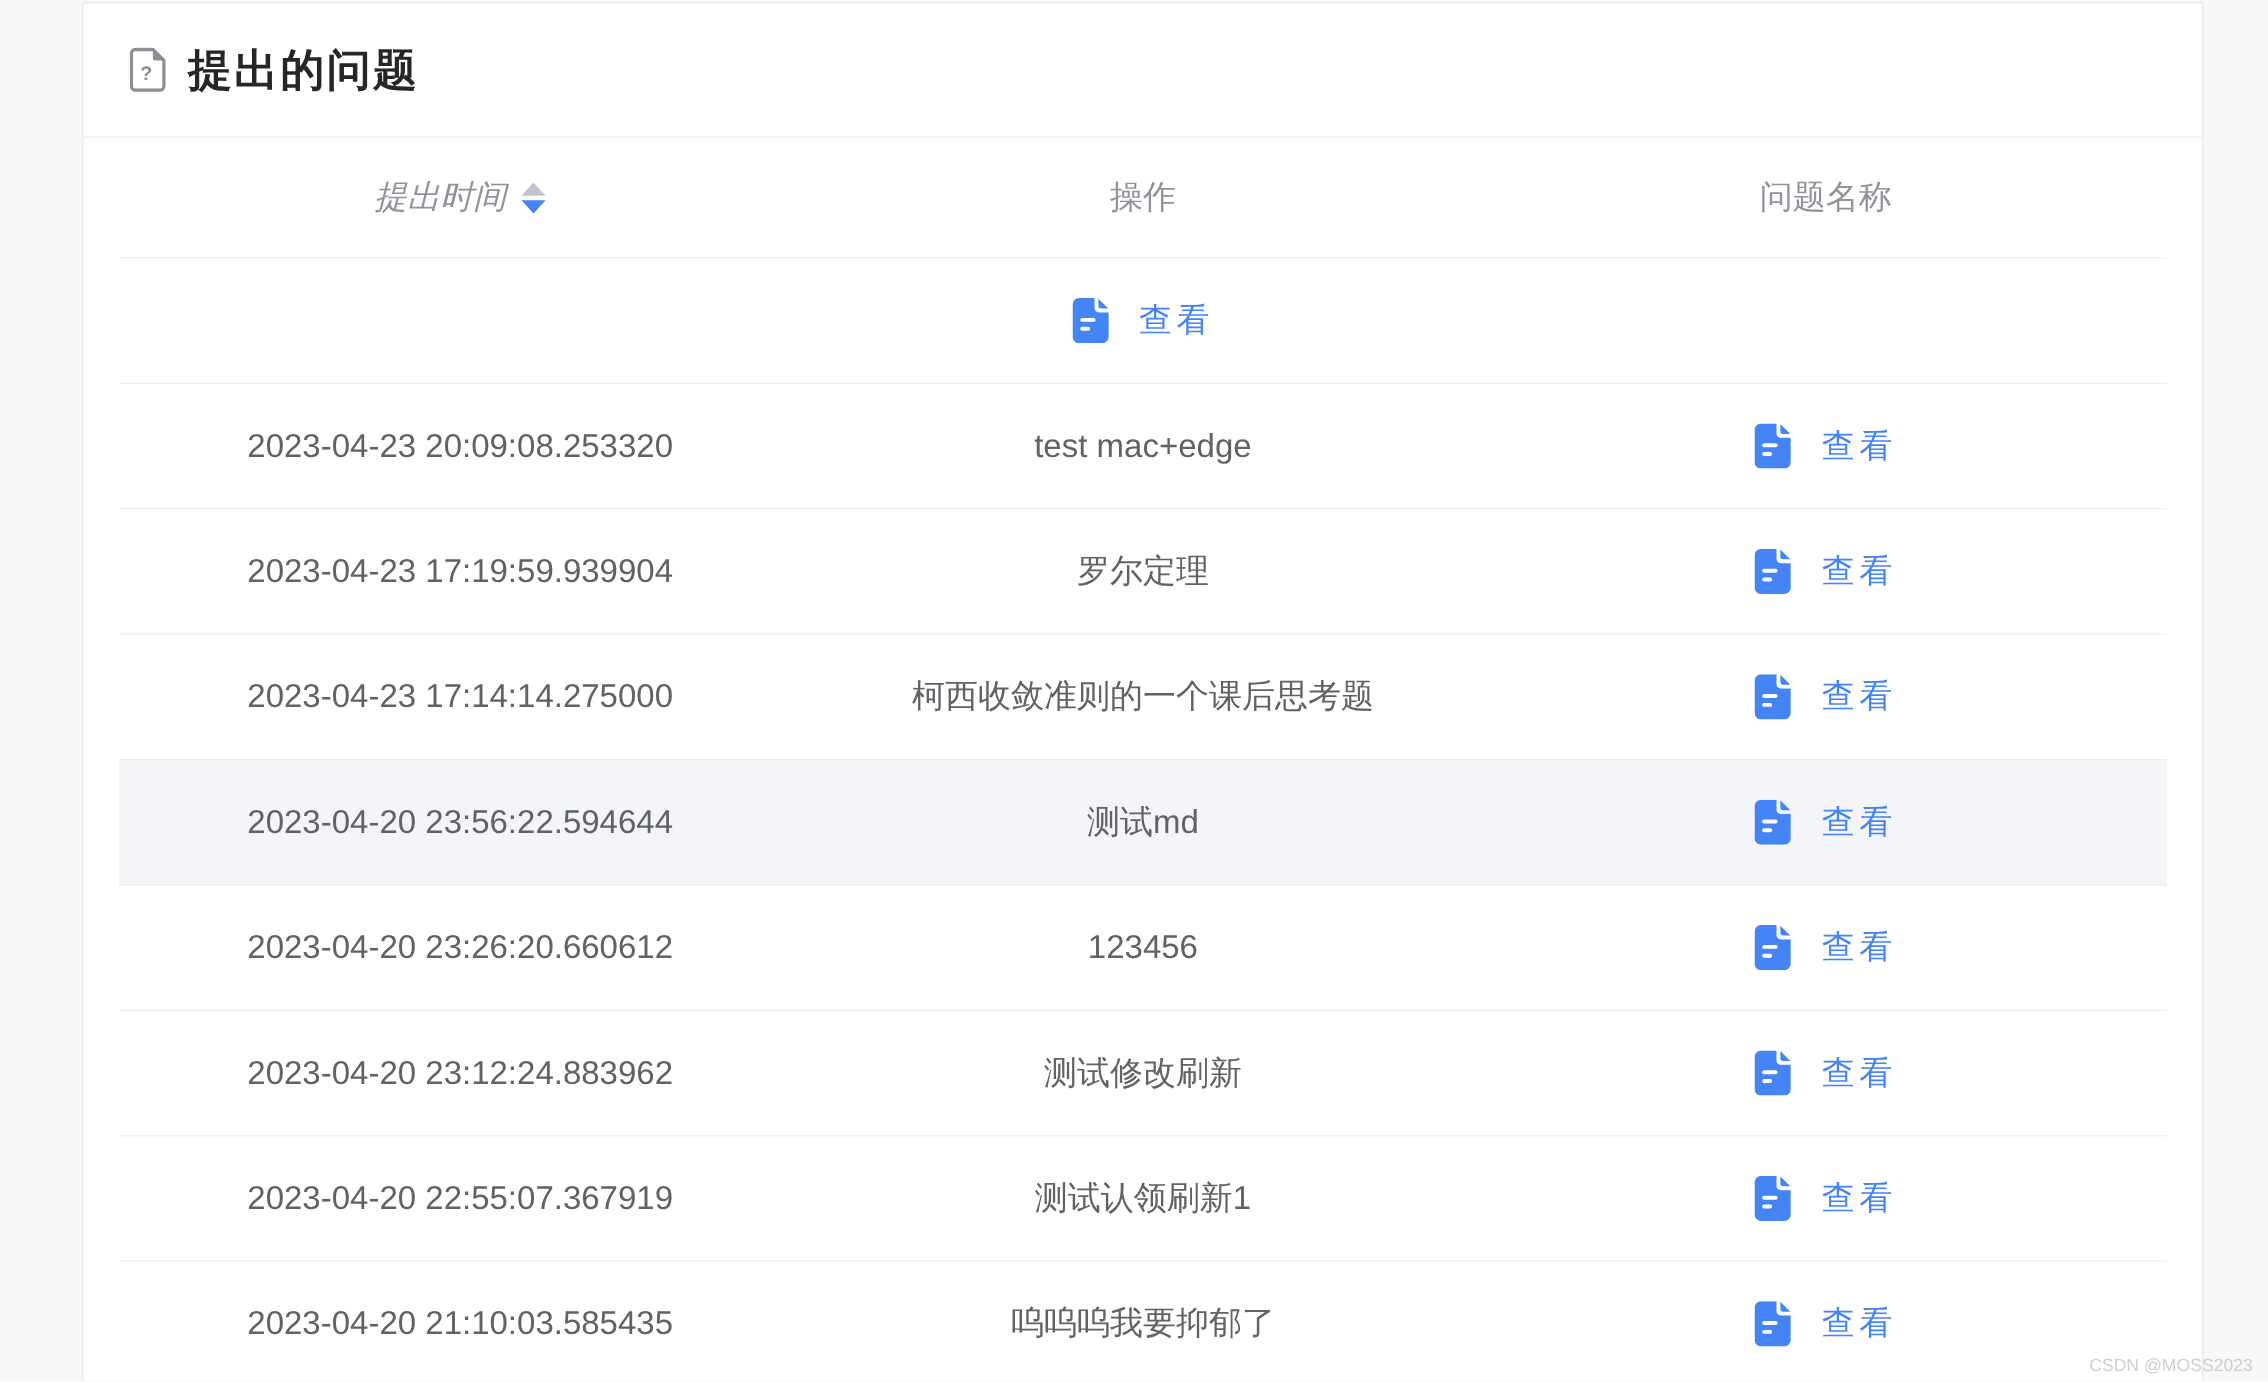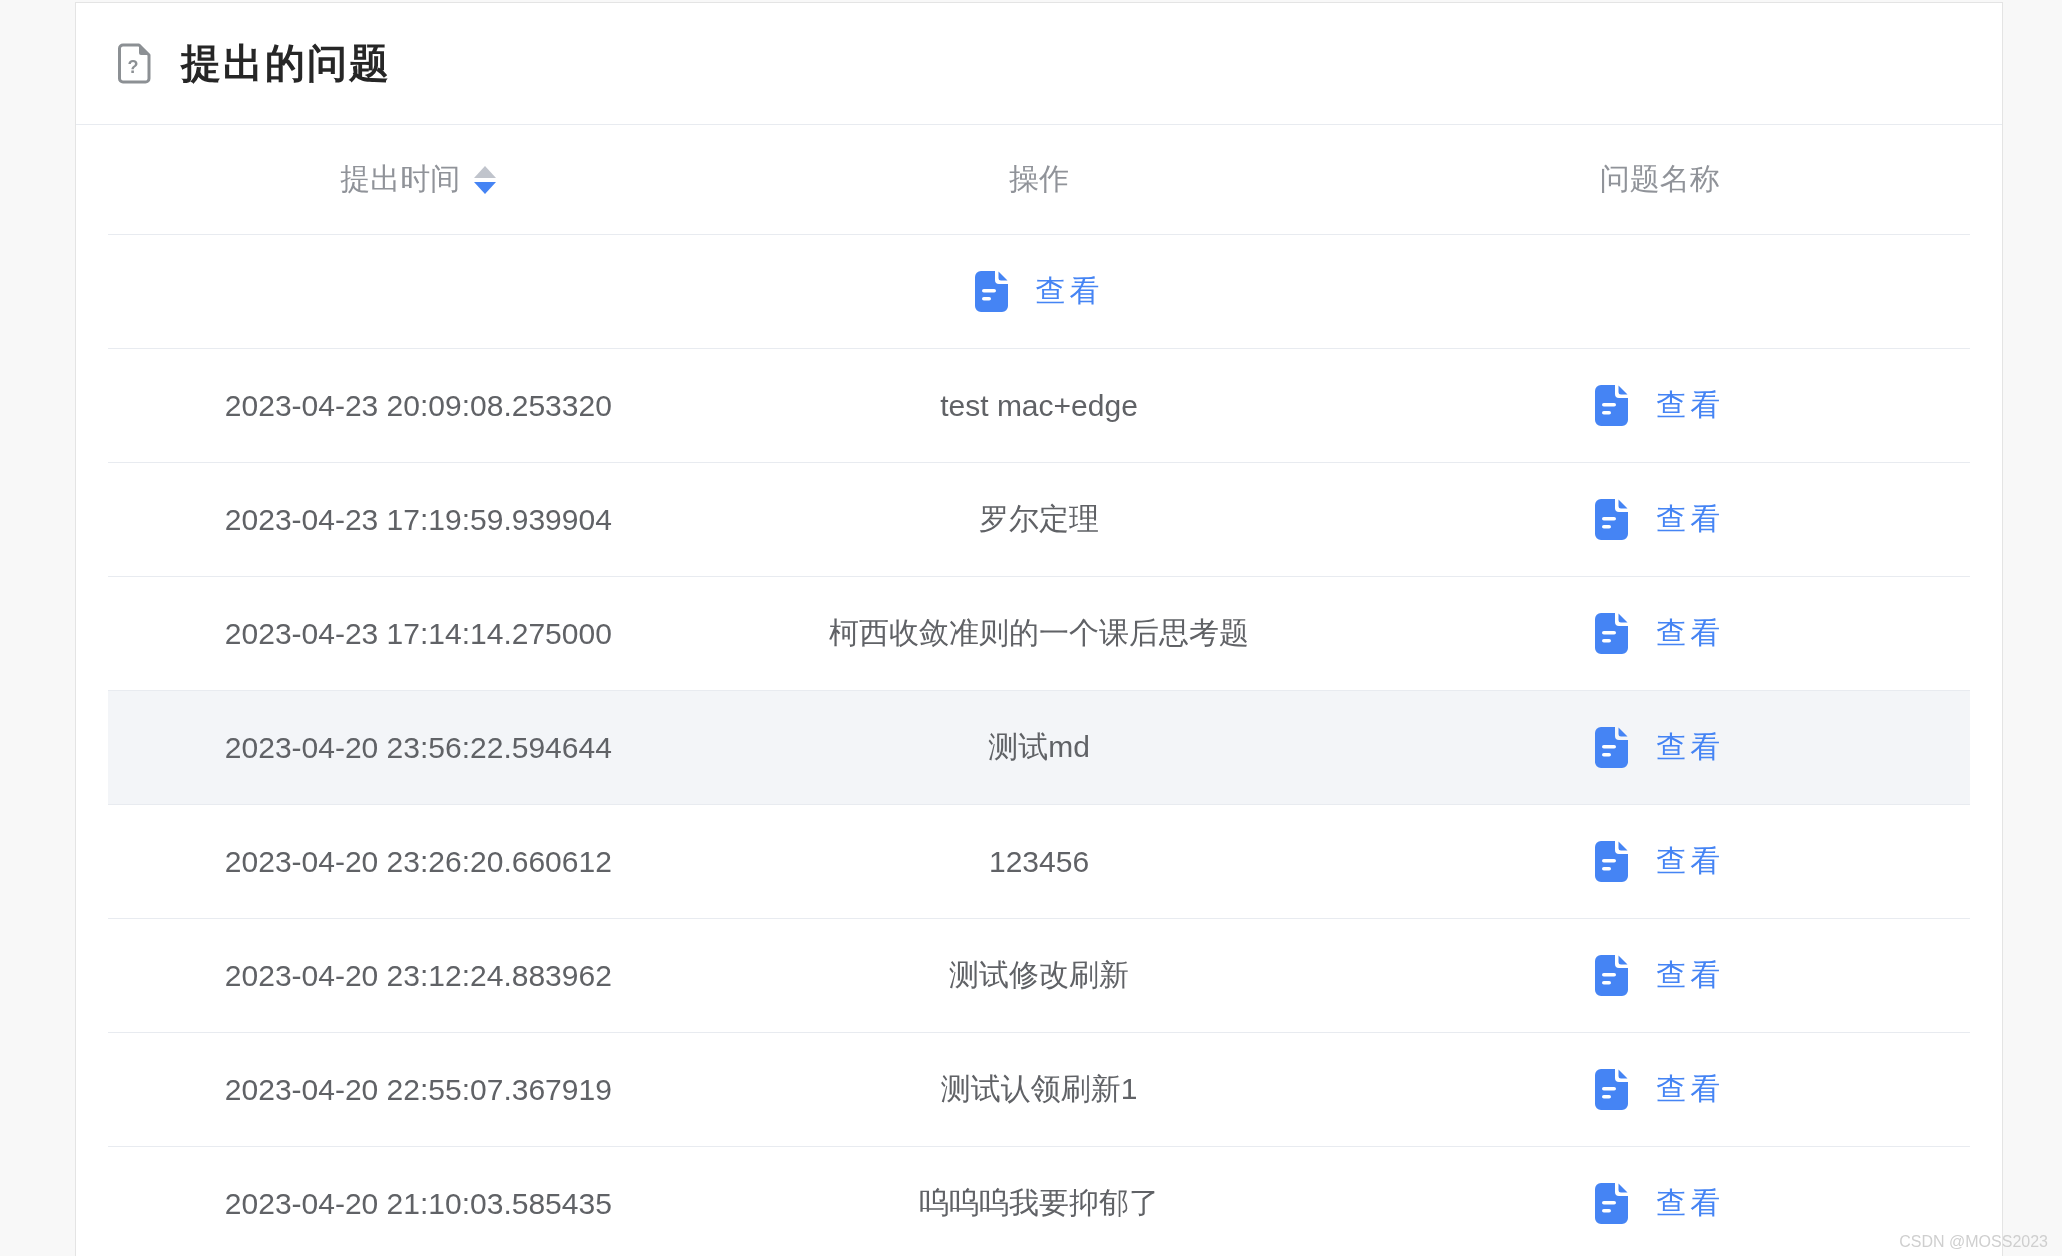--- a/index.html
+++ b/index.html
@@ -19,42 +19,42 @@
   }
   .card-header {
     display: flex;
     align-items: center;
     height: 122px;
     padding-left: 42px;
     border-bottom: 1px solid var(--divider, #e8ebf0);
   }
   .title-icon { width: 33px; height: 41px; color: var(--icon-gray, #8c9094); flex: 0 0 auto; }
   .card-title {
-    margin-left: 30px;
+    margin-left: 20px;
     font-size: 40px;
     font-weight: 700;
     color: var(--title-color, #262626);
     letter-spacing: 2px;
   }
   .table { margin: 0 32px; }
   .thead {
     display: flex;
     align-items: center;
     height: 110px;
     border-bottom: 1px solid var(--divider, #e8ebf0);
   }
   .th {
     flex: 1;
     display: flex;
     justify-content: center;
     align-items: center;
     font-size: 30px;
     color: var(--header-text, #909399);
   }
-  .sortable { cursor: pointer; }
+  .sortable { cursor: pointer; font-style: italic; }
   .caret { display: inline-flex; flex-direction: column; margin-left: 14px; gap: 4px; }
   .caret .tri { display: block; width: 0; height: 0; border-left: 11px solid transparent; border-right: 11px solid transparent; }
   .caret .up   { border-bottom: 12px solid var(--caret-inactive, #c0c4cc); }
   .caret .down { border-top: 12px solid var(--accent-blue, #4584f4); }
   .row {
     display: flex;
     align-items: center;
     height: 114px;
     border-bottom: 1px solid var(--divider, #e8ebf0);
   }

